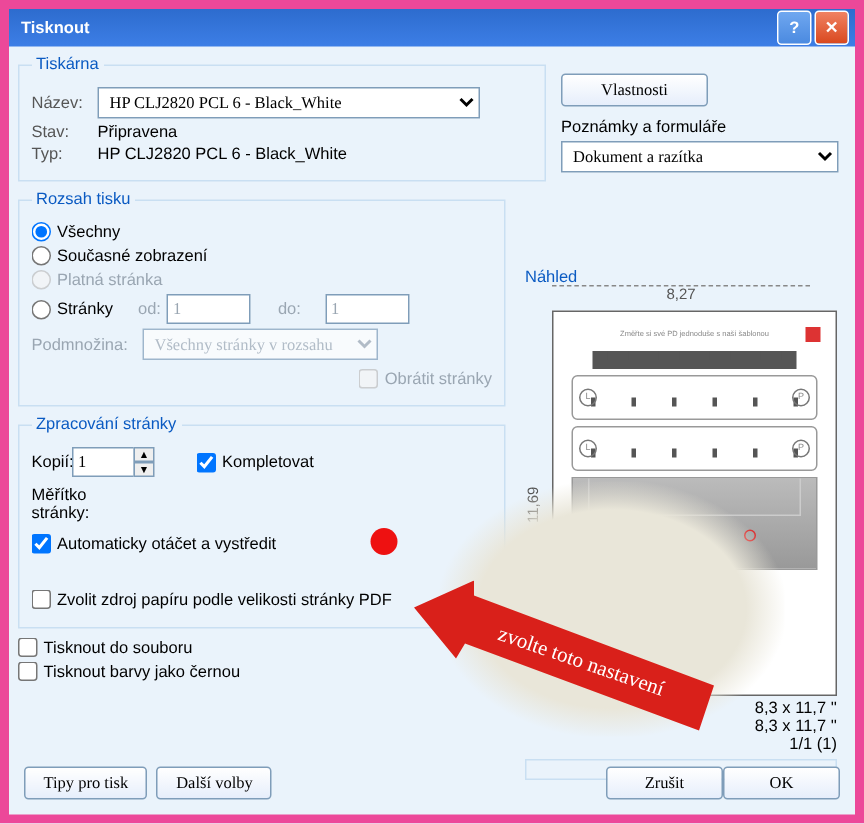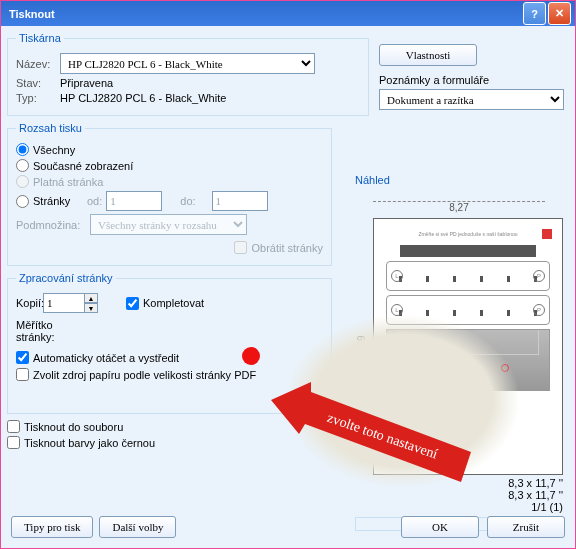--- a/index.html
+++ b/index.html
@@ -1,16 +1,16 @@
 <!DOCTYPE html>
 <html><head>
 <meta charset="utf-8">
 <style>
 body{margin:0;font:11px "Segoe UI",Tahoma,sans-serif;color:#000;background:#fff}
-.dlg{width:576px;height:549px;border:1px solid #ec4899;box-sizing:border-box;position:relative;background:#eaf3fb}
+.dlg{width:576px;height:549px;border:6px solid #ec4899;box-sizing:border-box;position:relative;background:#eaf3fb}
 .tb{height:25px;background:linear-gradient(#2d6cce,#3d7ee6);display:flex;align-items:center;color:#fff;font-weight:bold;padding:0 4px}
 .tb .ttl{flex:1;padding-left:4px}
 .tb .btn{width:21px;height:21px;margin-left:2px;border:1px solid #fff;border-radius:3px;display:flex;align-items:center;justify-content:center;font-weight:bold;font-family:Arial}
 .help{background:linear-gradient(#6fa7f0,#4b8ae0)}
 .close{background:linear-gradient(#f08262,#d9481f)}
 .body{position:absolute;top:25px;left:0;right:0;bottom:0;padding:6px;box-sizing:border-box}
 fieldset{border:1px solid #c9dff2;margin:0 0 6px 0;padding:6px 8px 8px 8px}
 legend{color:#0a5ac2;padding:0 3px}
 .row{display:flex;align-items:center;margin:3px 0}
 .lab{color:#555}
@@ -139,39 +139,39 @@
             <input type="checkbox" class="chk" checked="" style="margin-left: 28px;">
             <span>Kompletovat</span>
           </div>
           <div class="row" style="margin-top:6px">
             <span style="width:76px">Měřítko stránky:</span>
           </div>
           <div class="row" style="margin-top:8px">
             <input type="checkbox" class="chk" checked="" style="">
             <span>Automaticky otáčet a vystředit</span>
           </div>
-          <div class="row" style="margin-top:4px">
+          <div class="row" style="margin-top:24px">
             <input type="checkbox" class="chk" style="">
             <span>Zvolit zdroj papíru podle velikosti stránky PDF</span>
           </div>
         </fieldset>
 
         <div class="row" style="margin-top:6px">
           <input type="checkbox" class="chk" style="">
           <span>Tisknout do souboru</span>
         </div>
         <div class="row">
           <input type="checkbox" class="chk" style="">
           <span>Tisknout barvy jako černou</span>
         </div>
       </div>
     </div>
 
     <div class="prev">
-      <div style="color:#0a5ac2;margin-bottom:18px">Náhled</div>
+      <div style="color:#0a5ac2;margin-bottom:2px">Náhled</div>
       <div style="position:relative;padding:14px 0 0 18px">
         <div class="ruler-h"><span>8,27</span></div>
         <div class="ruler-v">
             <span>11,69</span>
           </div>
         <div class="page">
           <div class="preview-content">
             <div class="logo"></div>
             <div style="margin-top:6px">Změřte si své PD jednoduše s naší šablonou</div>
             <div class="pband">
@@ -230,17 +230,17 @@
       <svg viewBox="0 0 210 120">
         <polygon points="0,18 40,0 40,10 200,70 190,100 34,42 28,52" fill="#d9201a"></polygon>
         <text x="110" y="58" fill="#fff" font-size="14" font-family="Segoe UI" text-anchor="middle" transform="rotate(19 110 58)">zvolte toto nastavení</text>
       </svg>
     </div>
 
     <div class="foot">
       <button class="btnc">Tipy pro tisk</button>
       <button class="btnc" style="margin-left:6px">Další volby</button>
       <span class="spacer"></span>
+      <button class="btnc" style="width:78px;margin-left:8px">Zrušit</button>
       <button class="btnc" style="width:78px">OK</button>
-      <button class="btnc" style="width:78px;margin-left:8px">Zrušit</button>
     </div>
   </div>
 </div>
 
 </body></html>

